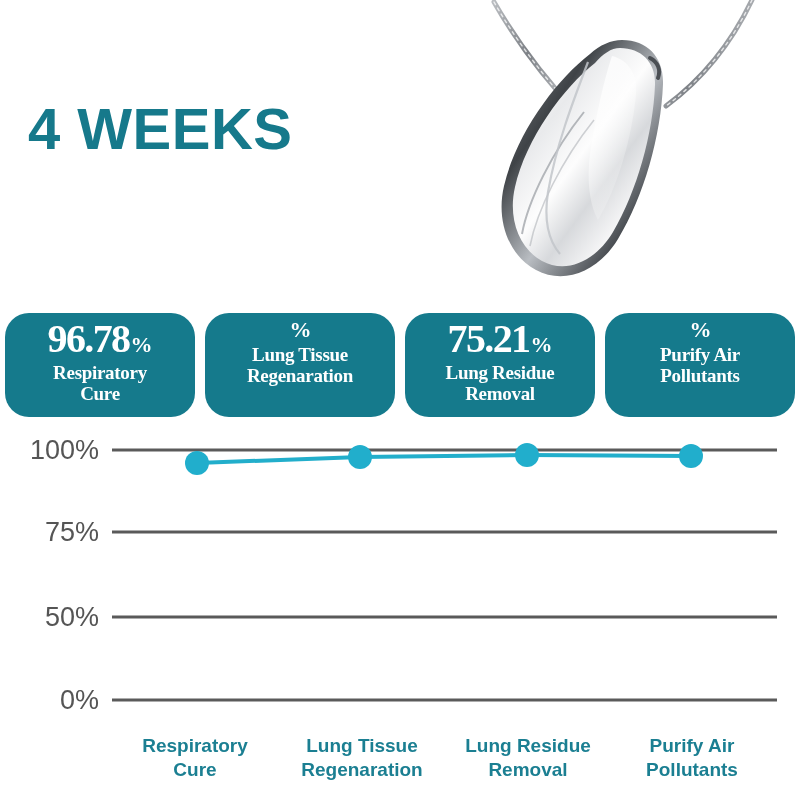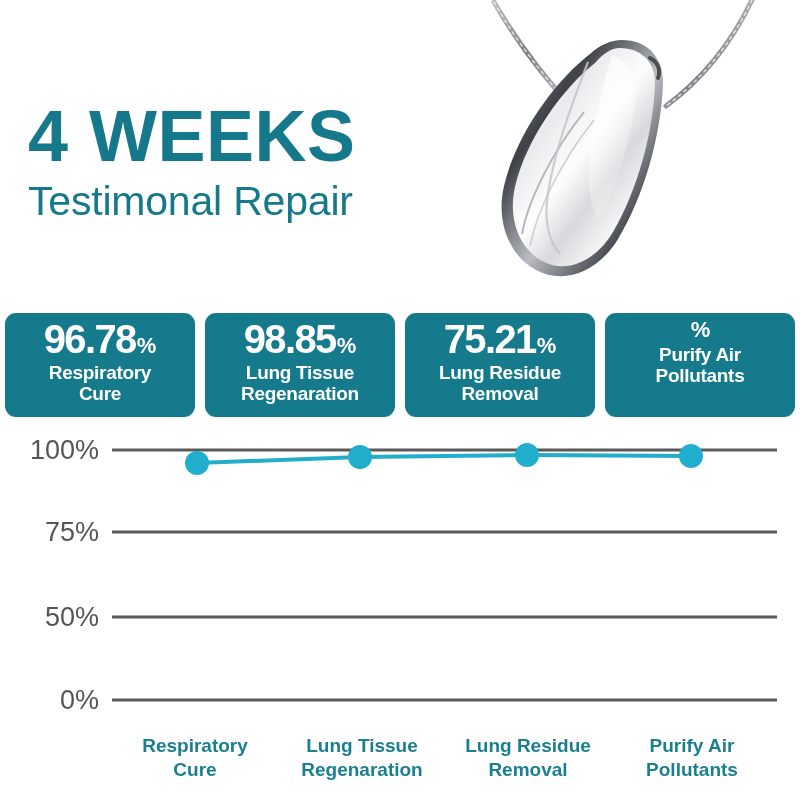--- a/index.html
+++ b/index.html
@@ -17,21 +17,21 @@
   }
 
   
   #header {
     position: absolute;
     left: 28px;
     top: 100px;
     width: 440px;
   }
   #title-main {
-    font-size: 72px;
+    font-size: 58px;
     font-weight: bold;
     color: #16798b;
     letter-spacing: 0.5px;
     line-height: 1.0;
     margin: 0;
   }
   #title-sub {
     font-size: 41px;
     font-weight: normal;
     color: #16798b;
@@ -56,28 +56,29 @@
     left: 5px;
     top: 313px;
     width: 790px;
     height: 104px;
     display: flex;
     gap: 10px;
   }
   .badge {
     flex: 1 1 0;
     background: #157A8C;
-    border-radius: 11px;
+    border-radius: 24px;
     color: #ffffff;
     display: flex;
     flex-direction: column;
     align-items: center;
     justify-content: flex-start;
     padding-top: 6px;
     box-sizing: border-box;
+    font-family: Liberation Serif, serif;
   }
   .badge-value-row {
     display: flex;
     align-items: baseline;
     justify-content: center;
     line-height: 1;
   }
   .badge-value {
     font-size: 40px;
     font-weight: bold;
@@ -132,21 +133,20 @@
   }
   .series-marker {
     fill: #21AECC;
   }
 </style>
 </head>
 <body>
 
 <div id="header">
   <div id="title-main">4 WEEKS</div>
-  <div id="title-sub">Testimonal Repair</div>
 </div>
 
 <div id="pendant-figure">
   <svg width="348" height="300" viewBox="0 0 348 300" xmlns="http://www.w3.org/2000/svg" aria-hidden="true">
     <defs>
       <linearGradient id="gBody" x1="0.15" y1="0.1" x2="0.9" y2="0.95">
         <stop offset="0%" stop-color="#fbfbfb"></stop>
         <stop offset="22%" stop-color="#e9eaec"></stop>
         <stop offset="45%" stop-color="#fdfdfd"></stop>
         <stop offset="63%" stop-color="#d7d9dc"></stop>
@@ -216,21 +216,20 @@
       <span class="badge-pct">%</span>
     </div>
     <div class="badge-label">
       <div>Respiratory</div>
       <div>Cure</div>
     </div>
   </div>
 
   <div class="badge">
     <div class="badge-value-row">
-      <span class="badge-value">98.85</span>
       <span class="badge-pct">%</span>
     </div>
     <div class="badge-label">
       <div>Lung Tissue</div>
       <div>Regenaration</div>
     </div>
   </div>
 
   <div class="badge">
     <div class="badge-value-row">

